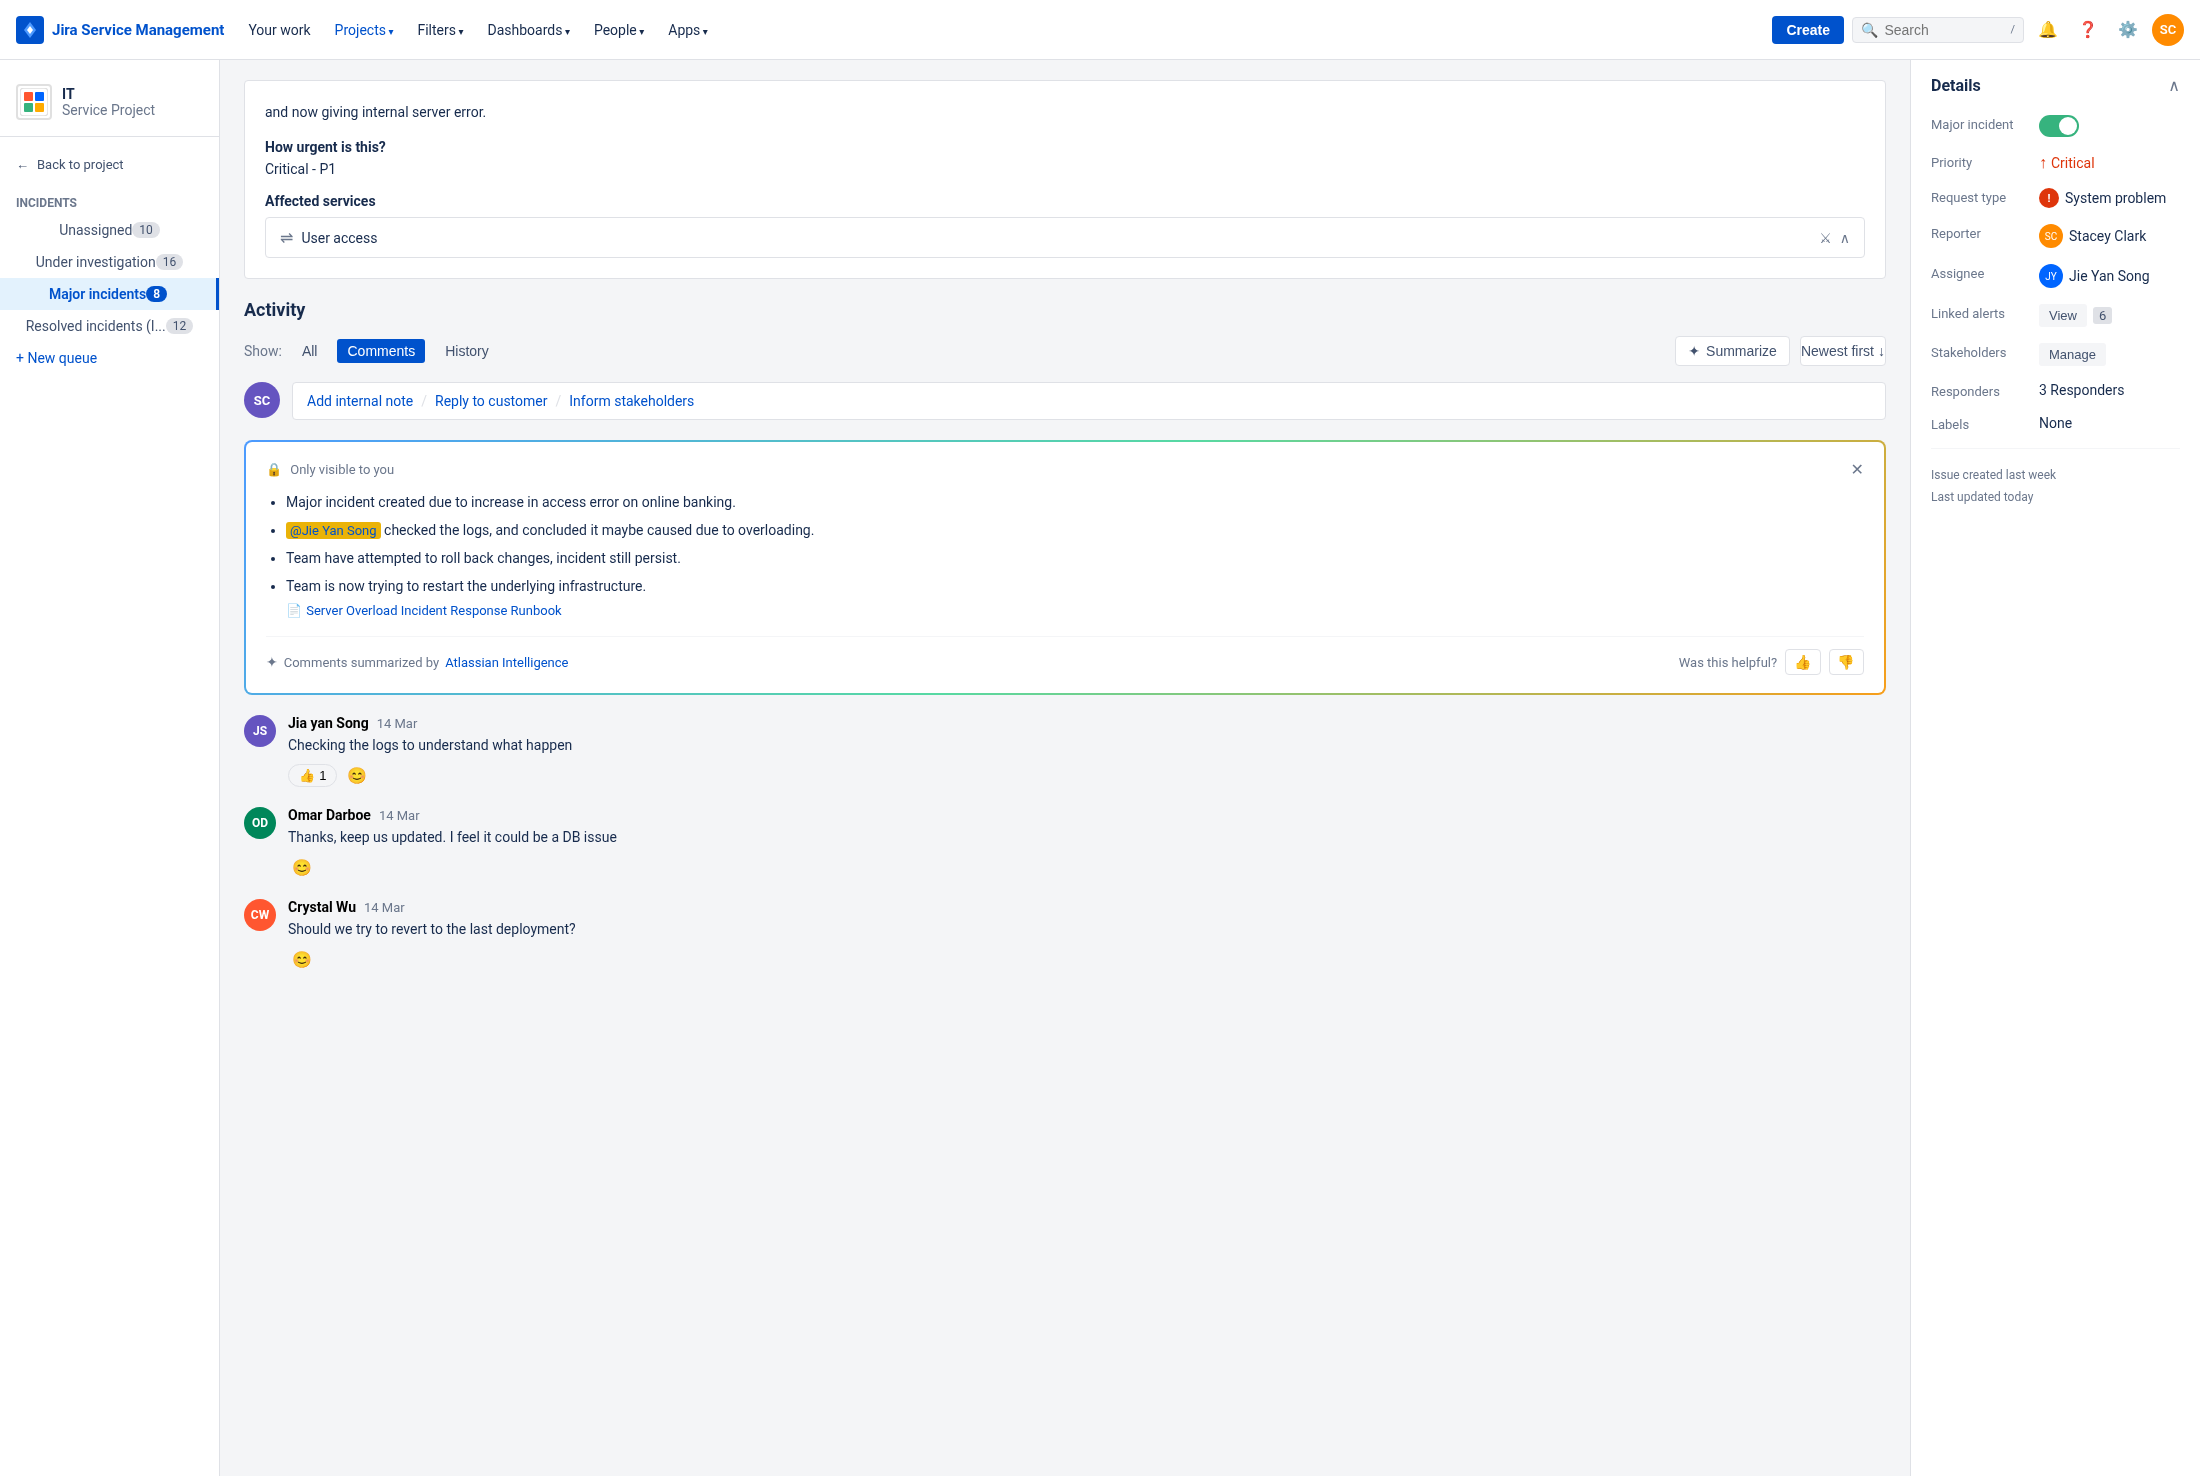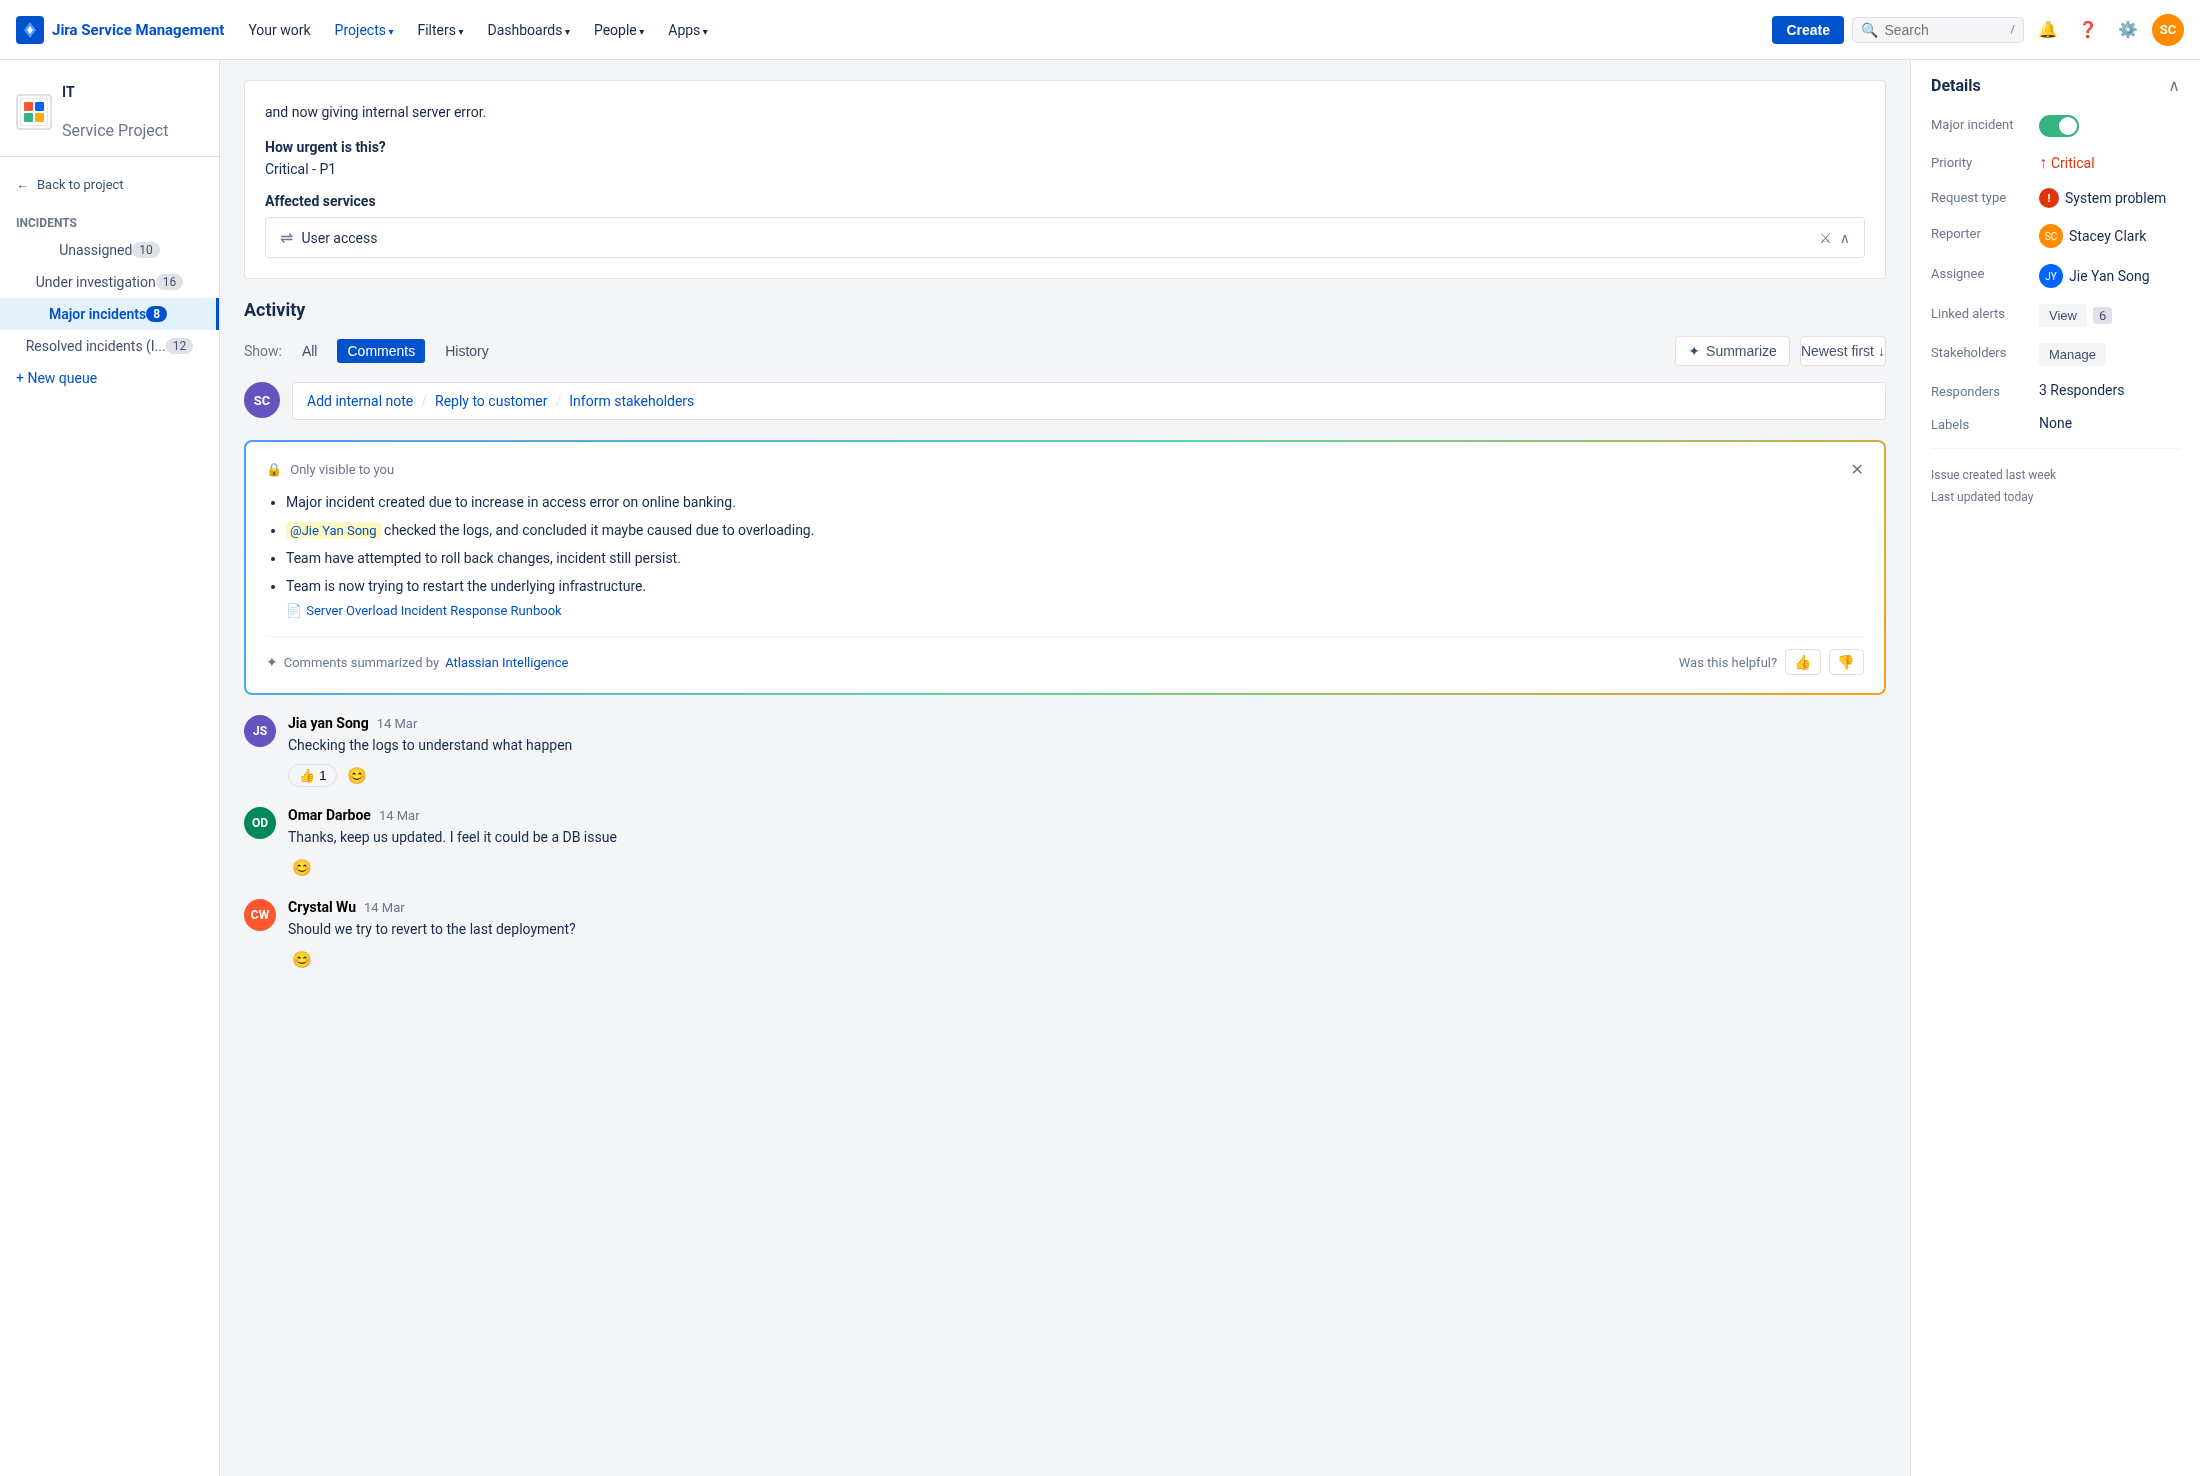--- a/index.html
+++ b/index.html
@@ -34,21 +34,21 @@
     .layout { display: flex; padding-top: 56px; min-height: 100vh; }
 
     
     .sidebar {
       width: 220px; min-width: 220px; background: #fff; border-right: 1px solid #dfe1e6;
       padding: 16px 0; position: fixed; top: 56px; bottom: 0; overflow-y: auto;
     }
     .sidebar-project { display: flex; align-items: center; gap: 10px; padding: 12px 16px 16px; border-bottom: 1px solid #dfe1e6; margin-bottom: 12px; }
     .sidebar-project-icon { width: 36px; height: 36px; border-radius: 4px; background: #fff; border: 2px solid #e0e0e0; display: flex; align-items: center; justify-content: center; font-size: 18px; }
     .sidebar-project-name { font-weight: 700; font-size: 14px; color: #172b4d; }
-    .sidebar-project-type { font-size: 16px; color: #6b778c; margin-top: 21px; }
+    .sidebar-project-type { font-size: 14px; color: #6b778c; }
     .sidebar-back { display: flex; align-items: center; gap: 8px; padding: 8px 16px; color: #42526e; font-size: 13px; cursor: pointer; margin-bottom: 8px; }
     .sidebar-section-title { font-size: 12px; font-weight: 700; color: #6b778c; padding: 8px 16px 4px; text-transform: uppercase; }
     .sidebar-item {
       display: flex; align-items: center; justify-content: center;
       padding: 8px 8px; cursor: pointer; color: #42526e; font-size: 14px; border-radius: 0;
     }
     .sidebar-item.active { background: #e3f2fd; color: #0052cc; font-weight: 600; border-right: 3px solid #0052cc; }
     .sidebar-badge { background: #dfe1e6; border-radius: 10px; padding: 1px 7px; font-size: 12px; color: #42526e; }
     .sidebar-badge.active { background: #0052cc; color: #fff; }
     .sidebar-new-queue { padding: 8px 16px; color: #0052cc; font-size: 14px; cursor: pointer; }
@@ -99,21 +99,21 @@
     .comment-input-box { flex: 1; border: 1px solid #dfe1e6; border-radius: 4px; padding: 10px 14px; display: flex; align-items: center; gap: 10px; color: #6b778c; cursor: pointer; background: #fff; }
     .comment-action { color: #0052cc; font-size: 14px; cursor: pointer; }
     .comment-actions-row { display: flex; align-items: center; gap: 8px; }
     .comment-sep { color: #dfe1e6; }
     .summarize-box-header { display: flex; align-items: center; justify-content: space-between; margin-bottom: 12px; }
     .summarize-visible { display: flex; align-items: center; gap: 8px; color: #6b778c; font-size: 13px; }
     .lock-icon { font-size: 13px; color: #6b778c; }
     .close-btn { background: none; border: none; cursor: pointer; color: #6b778c; font-size: 16px; }
     .summarize-list { list-style: disc; padding-left: 20px; line-height: 1.7; color: #172b4d; font-size: 14px; }
     .summarize-list li { margin-bottom: 4px; }
-    .at-mention { background: #fef9c3; color: #0052cc; border-radius: 3px; padding: 1px 4px; font-size: 13px; }
+    .at-mention { background: #eab308; color: #0052cc; border-radius: 3px; padding: 1px 4px; font-size: 13px; }
     .link-blue { color: #0052cc; text-decoration: none; }
     .doc-link { display: inline-flex; align-items: center; gap: 4px; color: #0052cc; font-size: 13px; }
     .summarize-footer { display: flex; align-items: center; justify-content: space-between; margin-top: 14px; padding-top: 12px; border-top: 1px solid #f4f5f7; }
     .ai-credit { display: flex; align-items: center; gap: 6px; font-size: 13px; color: #6b778c; }
     .ai-icon { color: #6b778c; font-size: 14px; }
     .helpful-btns { display: flex; align-items: center; gap: 8px; }
     .helpful-label { font-size: 13px; color: #6b778c; }
     .helpful-btn { background: none; border: 1px solid #dfe1e6; border-radius: 4px; padding: 4px 8px; cursor: pointer; font-size: 14px; }
 
     

